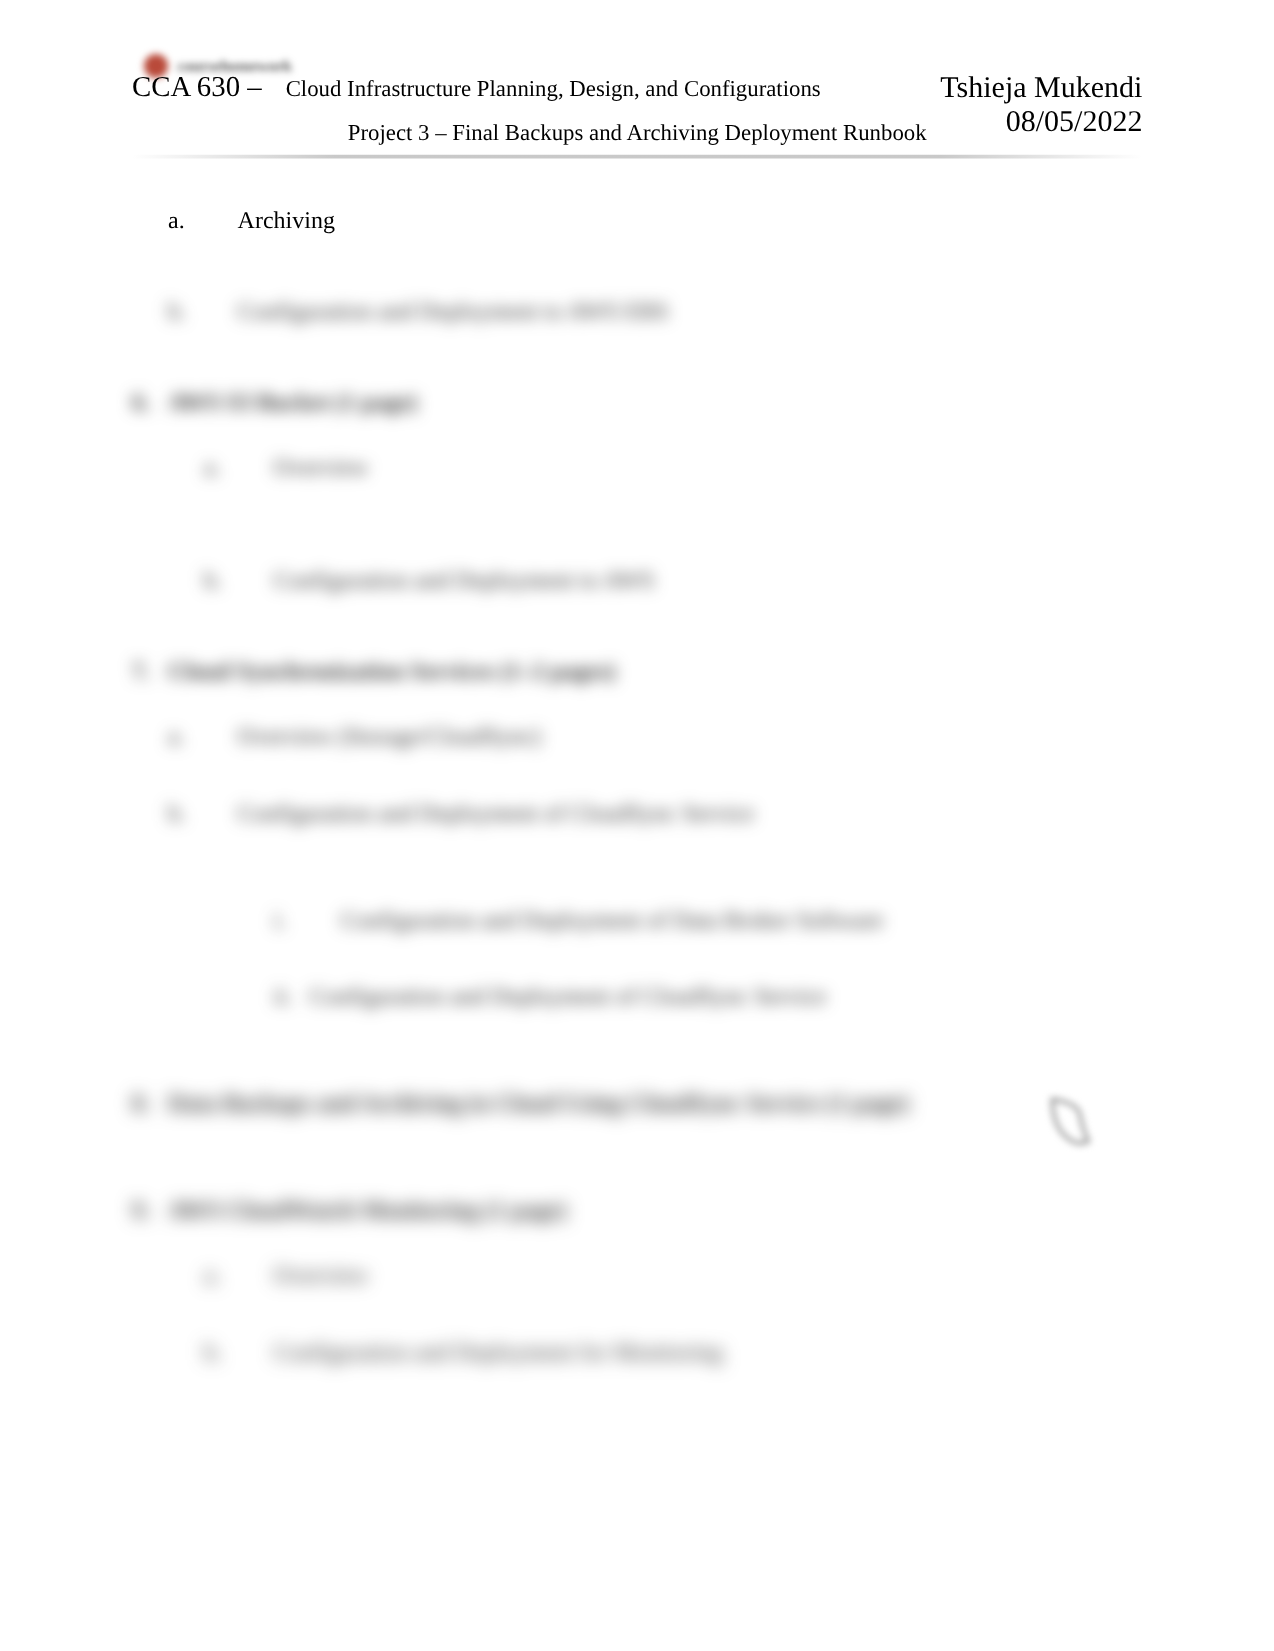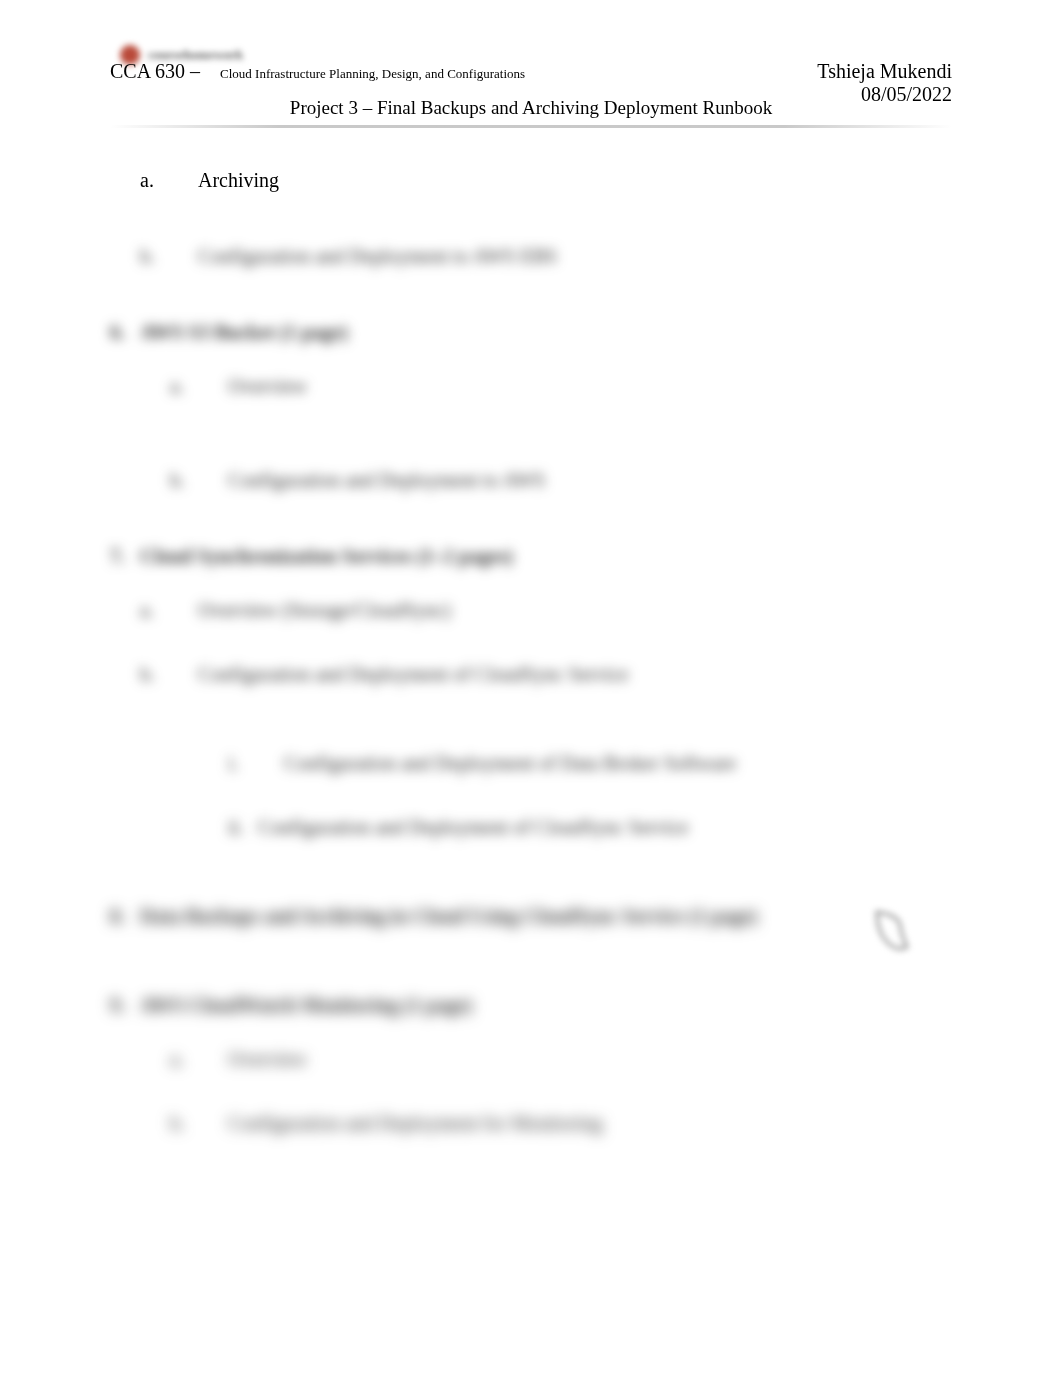--- a/index.html
+++ b/index.html
@@ -44,31 +44,31 @@
     }
     .header {
       margin-top: 20px;
       position: relative;
     }
     .header-right {
       position: absolute;
       right: 0;
       top: 0;
       text-align: right;
-      font-size: 20px;
+      font-size: 25px;
     }
     .course-line {
       font-size: 20px;
       margin-top: 20px;
     }
     .course-code {
-      font-size: 20px;
+      font-size: 24px;
     }
     .course-title {
-      font-size: 13px;
+      font-size: 19px;
     }
     .project-title {
       text-align: center;
       font-size: 19px;
       margin-top: 14px;
       margin-bottom: 6px;
       font-family: Liberation Serif, serif;
     }
     .hr-gradient {
       height: 3px;

